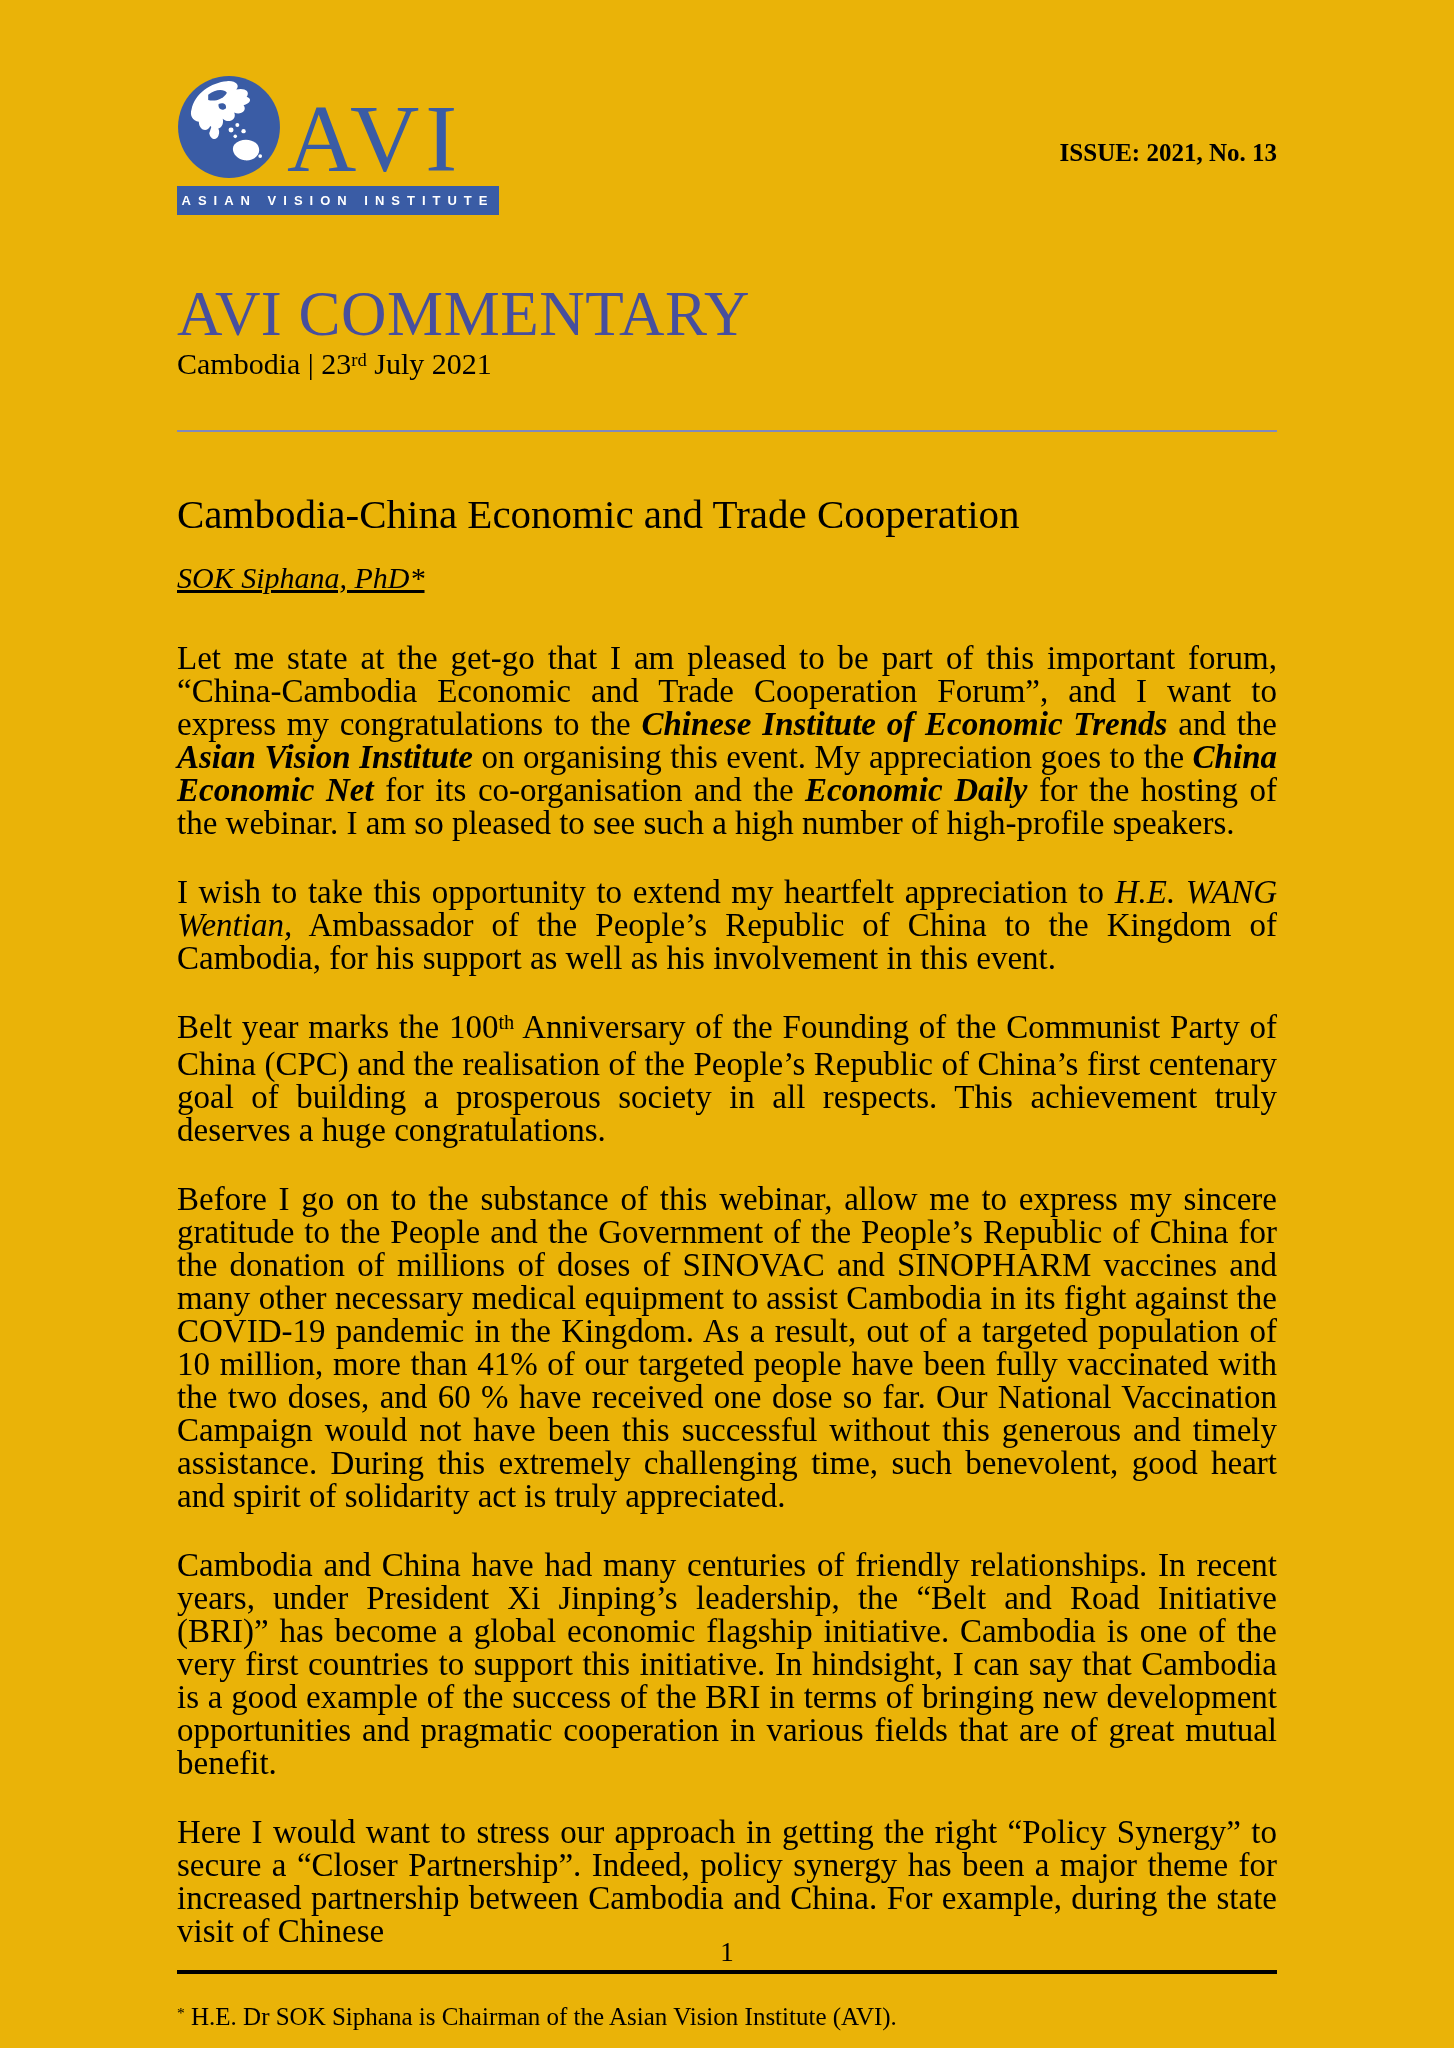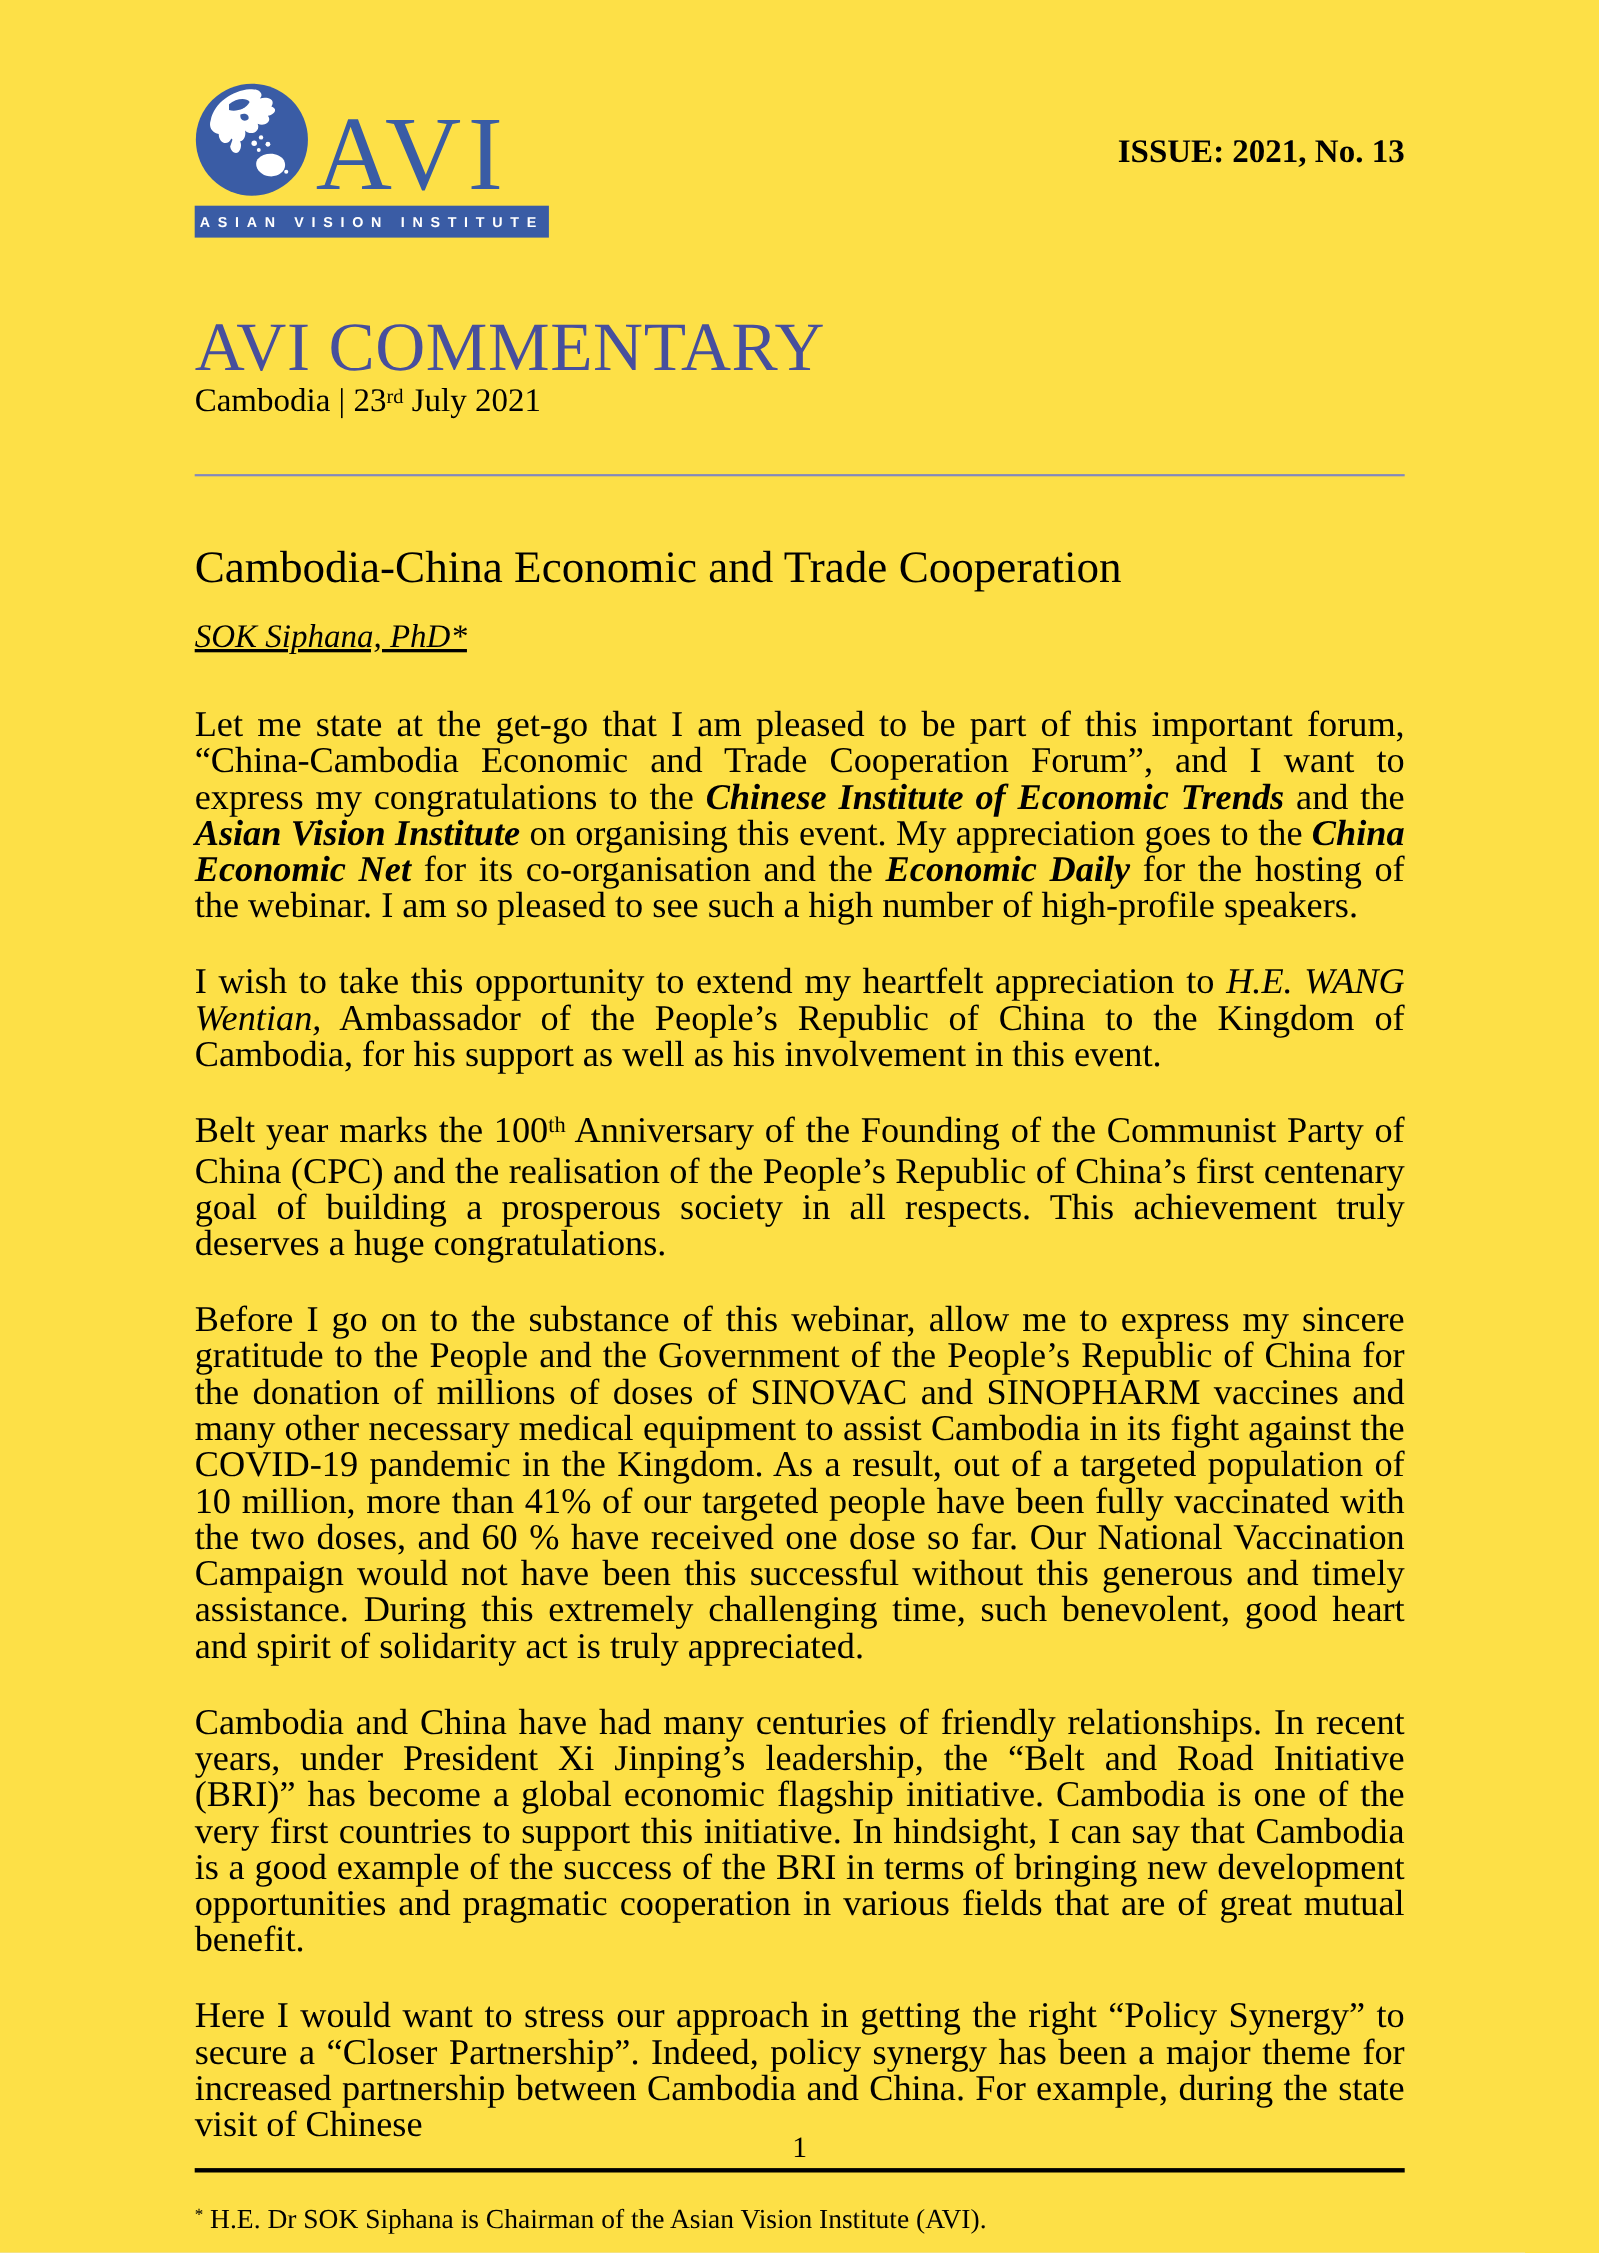--- a/index.html
+++ b/index.html
@@ -1,36 +1,36 @@
 <!DOCTYPE html>
 <html style="--logo-blue: #3A5CA5; --masthead-blue: #474F9D; --divider-blue: #8289BD;"><head>
 <meta charset="utf-8">
 <style>
   html,body{margin:0;padding:0;background:#e8e8e8;}
   .page{
-    width:1454px;height:2048px;position:relative;background:#fde047;
+    width:1454px;height:2048px;position:relative;background:#eab308;
     font-family:"Liberation Serif", serif;color:#000;overflow:hidden;
     margin:0 auto;
   }
   .content{padding:75px 177px 0 177px;}
   
   .header-row{display:flex;justify-content:space-between;align-items:flex-start;}
   .logo{width:322px;}
   .logo-top{display:flex;align-items:flex-end;gap:6px;}
   .logo-avi{
     font-size:96px;line-height:0.92;color:var(--logo-blue);
     letter-spacing:6px;font-weight:400;
   }
   .logo-bar{
     margin-top:3px;height:29px;background:var(--logo-blue);
     display:flex;align-items:center;justify-content:center;
     font-family:"Liberation Sans", sans-serif;font-weight:bold;
     color:#fff;font-size:13px;letter-spacing:7px;white-space:nowrap;
   }
-  .issue{font-size:30px;font-weight:bold;margin-top:46px;white-space:nowrap;}
+  .issue{font-size:25px;font-weight:bold;margin-top:64px;white-space:nowrap;}
   
   .masthead{margin-top:68px;font-size:63px;line-height:1;font-weight:normal;color:var(--masthead-blue);letter-spacing:0.5px;}
   .dateline{margin-top:12px;font-size:30px;line-height:36px;font-weight:bold;}
   .divider{margin-top:44px;height:2px;background:var(--divider-blue);border:none;}
   
   .article-title{margin-top:60px;font-size:41px;line-height:44px;font-weight:normal;}
   .author{margin-top:24px;font-size:30px;line-height:36px;font-style:italic;text-decoration:underline;}
   .body p{margin:36px 0 0 0;font-size:33px;line-height:33px;text-align:justify;}
   .body p:first-child{margin-top:46px;}
   .seg-b{font-weight:normal;}

